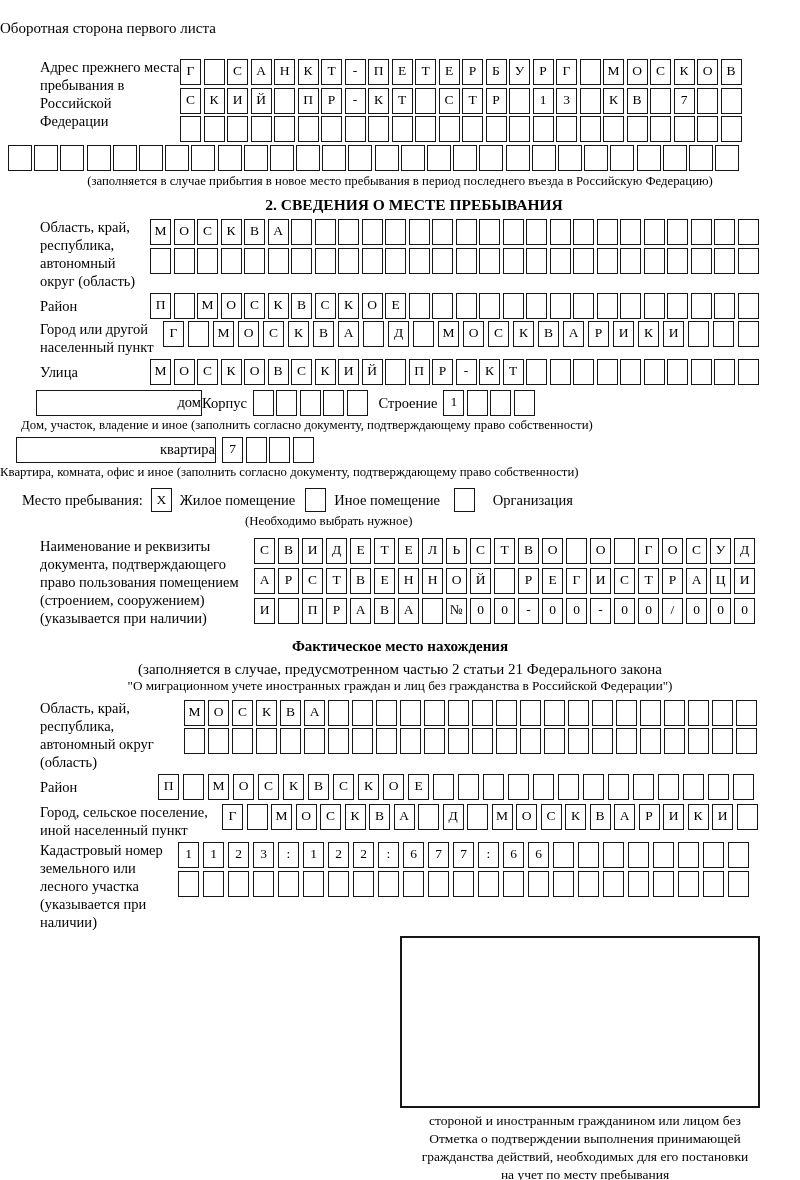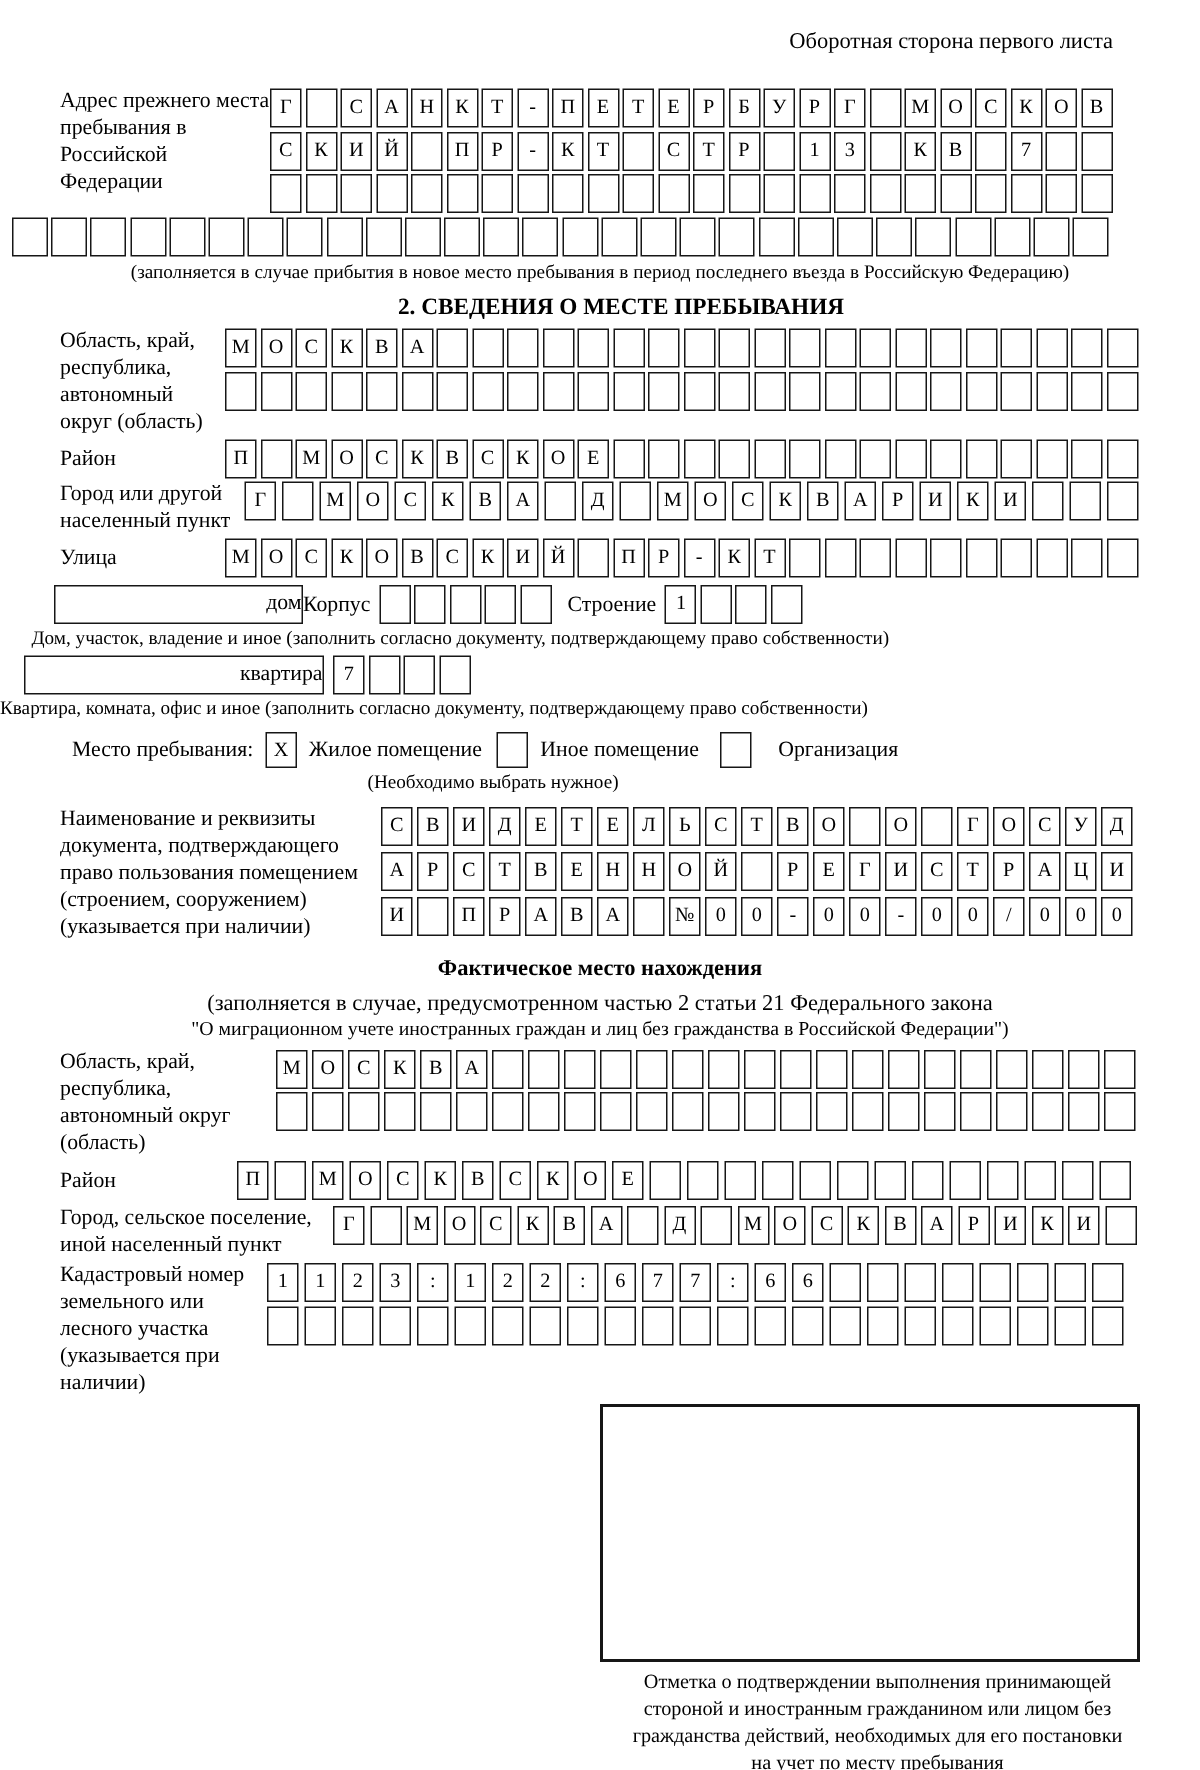--- a/index.html
+++ b/index.html
@@ -1,19 +1,19 @@
 <!DOCTYPE html>
 <html><head>
 <meta charset="utf-8">
 <style>
   * { margin:0; padding:0; box-sizing:border-box; }
   html,body { background:#fff; }
   body { width:800px; height:1180px; font-family:"Liberation Serif","DejaVu Serif",serif; color:#000; overflow:hidden; }
   .page { position:relative; width:800px; height:1180px; }
-  .hdr { text-align:right; padding:20px 58px 0 0; font-size:15px; }
+  .hdr { text-align:left; padding:20px 58px 0 0; font-size:15px; }
   .row { display:flex; align-items:flex-start; padding-left:40px; }
   .lbl { font-size:14.5px; line-height:1.24; flex:0 0 auto; }
   .w140{width:140px;} .w110{width:110px;} .w123{width:123px;} .w214{width:214px;}
   .w144{width:144px;} .w118{width:118px;} .w182{width:182px;} .w138{width:138px;}
   .cells { white-space:nowrap; flex:0 0 auto; }
   .cell { display:inline-block; width:21px; height:26px; border:1.6px solid #161616;
           margin-right:2.5px; font-size:13.5px; line-height:22px; text-align:center;
           vertical-align:top; }
   .big .cell { width:24px; margin-right:2.2px; }
   .p24 .cell { margin-right:3px; }
@@ -87,21 +87,21 @@
     <div class="cells ml6"><span class="cell">1</span><span class="cell"></span><span class="cell"></span><span class="cell"></span></div>
   </div>
   <div class="cap" style="padding-left:21px; margin-top:2px;">Дом, участок, владение и иное (заполнить согласно документу, подтверждающему право собственности)</div>
 
   <div class="row" style="margin-top:4px; padding-left:16px;">
     <div class="widebox wb200">квартира</div>
     <div class="cells ml6"><span class="cell">7</span><span class="cell"></span><span class="cell"></span><span class="cell"></span></div>
   </div>
   <div class="cap" style="margin-top:2px;">Квартира, комната, офис и иное (заполнить согласно документу, подтверждающему право собственности)</div>
 
-  <div class="row" style="margin-top:7px; padding-left:48px;">
+  <div class="row" style="margin-top:7px; padding-left:22px;">
     <span class="mlbl" style="margin-right:8px;">Место пребывания:</span>
     <span class="chk">X</span>
     <span class="mopt" style="margin:0 10px 0 8px;">Жилое помещение</span>
     <span class="chk"></span>
     <span class="mopt" style="margin:0 14px 0 8px;">Иное помещение</span>
     <span class="chk"></span>
     <span class="mopt" style="margin-left:18px;">Организация</span>
   </div>
   <div class="cap" style="margin-left:245px; margin-top:1px;">(Необходимо выбрать нужное)</div>
 
@@ -139,19 +139,19 @@
   <div class="row" style="margin-top:3px;">
     <div class="lbl w138">Кадастровый номер земельного или лесного участка (указывается при наличии)</div>
     <div class="vstack p25" style="row-gap:3px;">
       <div class="cells"><span class="cell">1</span><span class="cell">1</span><span class="cell">2</span><span class="cell">3</span><span class="cell">:</span><span class="cell">1</span><span class="cell">2</span><span class="cell">2</span><span class="cell">:</span><span class="cell">6</span><span class="cell">7</span><span class="cell">7</span><span class="cell">:</span><span class="cell">6</span><span class="cell">6</span><span class="cell"></span><span class="cell"></span><span class="cell"></span><span class="cell"></span><span class="cell"></span><span class="cell"></span><span class="cell"></span><span class="cell"></span></div>
       <div class="cells"><span class="cell"></span><span class="cell"></span><span class="cell"></span><span class="cell"></span><span class="cell"></span><span class="cell"></span><span class="cell"></span><span class="cell"></span><span class="cell"></span><span class="cell"></span><span class="cell"></span><span class="cell"></span><span class="cell"></span><span class="cell"></span><span class="cell"></span><span class="cell"></span><span class="cell"></span><span class="cell"></span><span class="cell"></span><span class="cell"></span><span class="cell"></span><span class="cell"></span><span class="cell"></span></div>
     </div>
   </div>
 
   <div class="stampbox" style="margin-top:4px;"></div>
   <div class="stampcap">
+    <div>стороной и иностранным гражданином или лицом без</div>
     <div>Отметка о подтверждении выполнения принимающей</div>
-    <div>стороной и иностранным гражданином или лицом без</div>
     <div>гражданства действий, необходимых для его постановки</div>
     <div>на учет по месту пребывания</div>
   </div>
 
 </div>
 
 </body></html>

